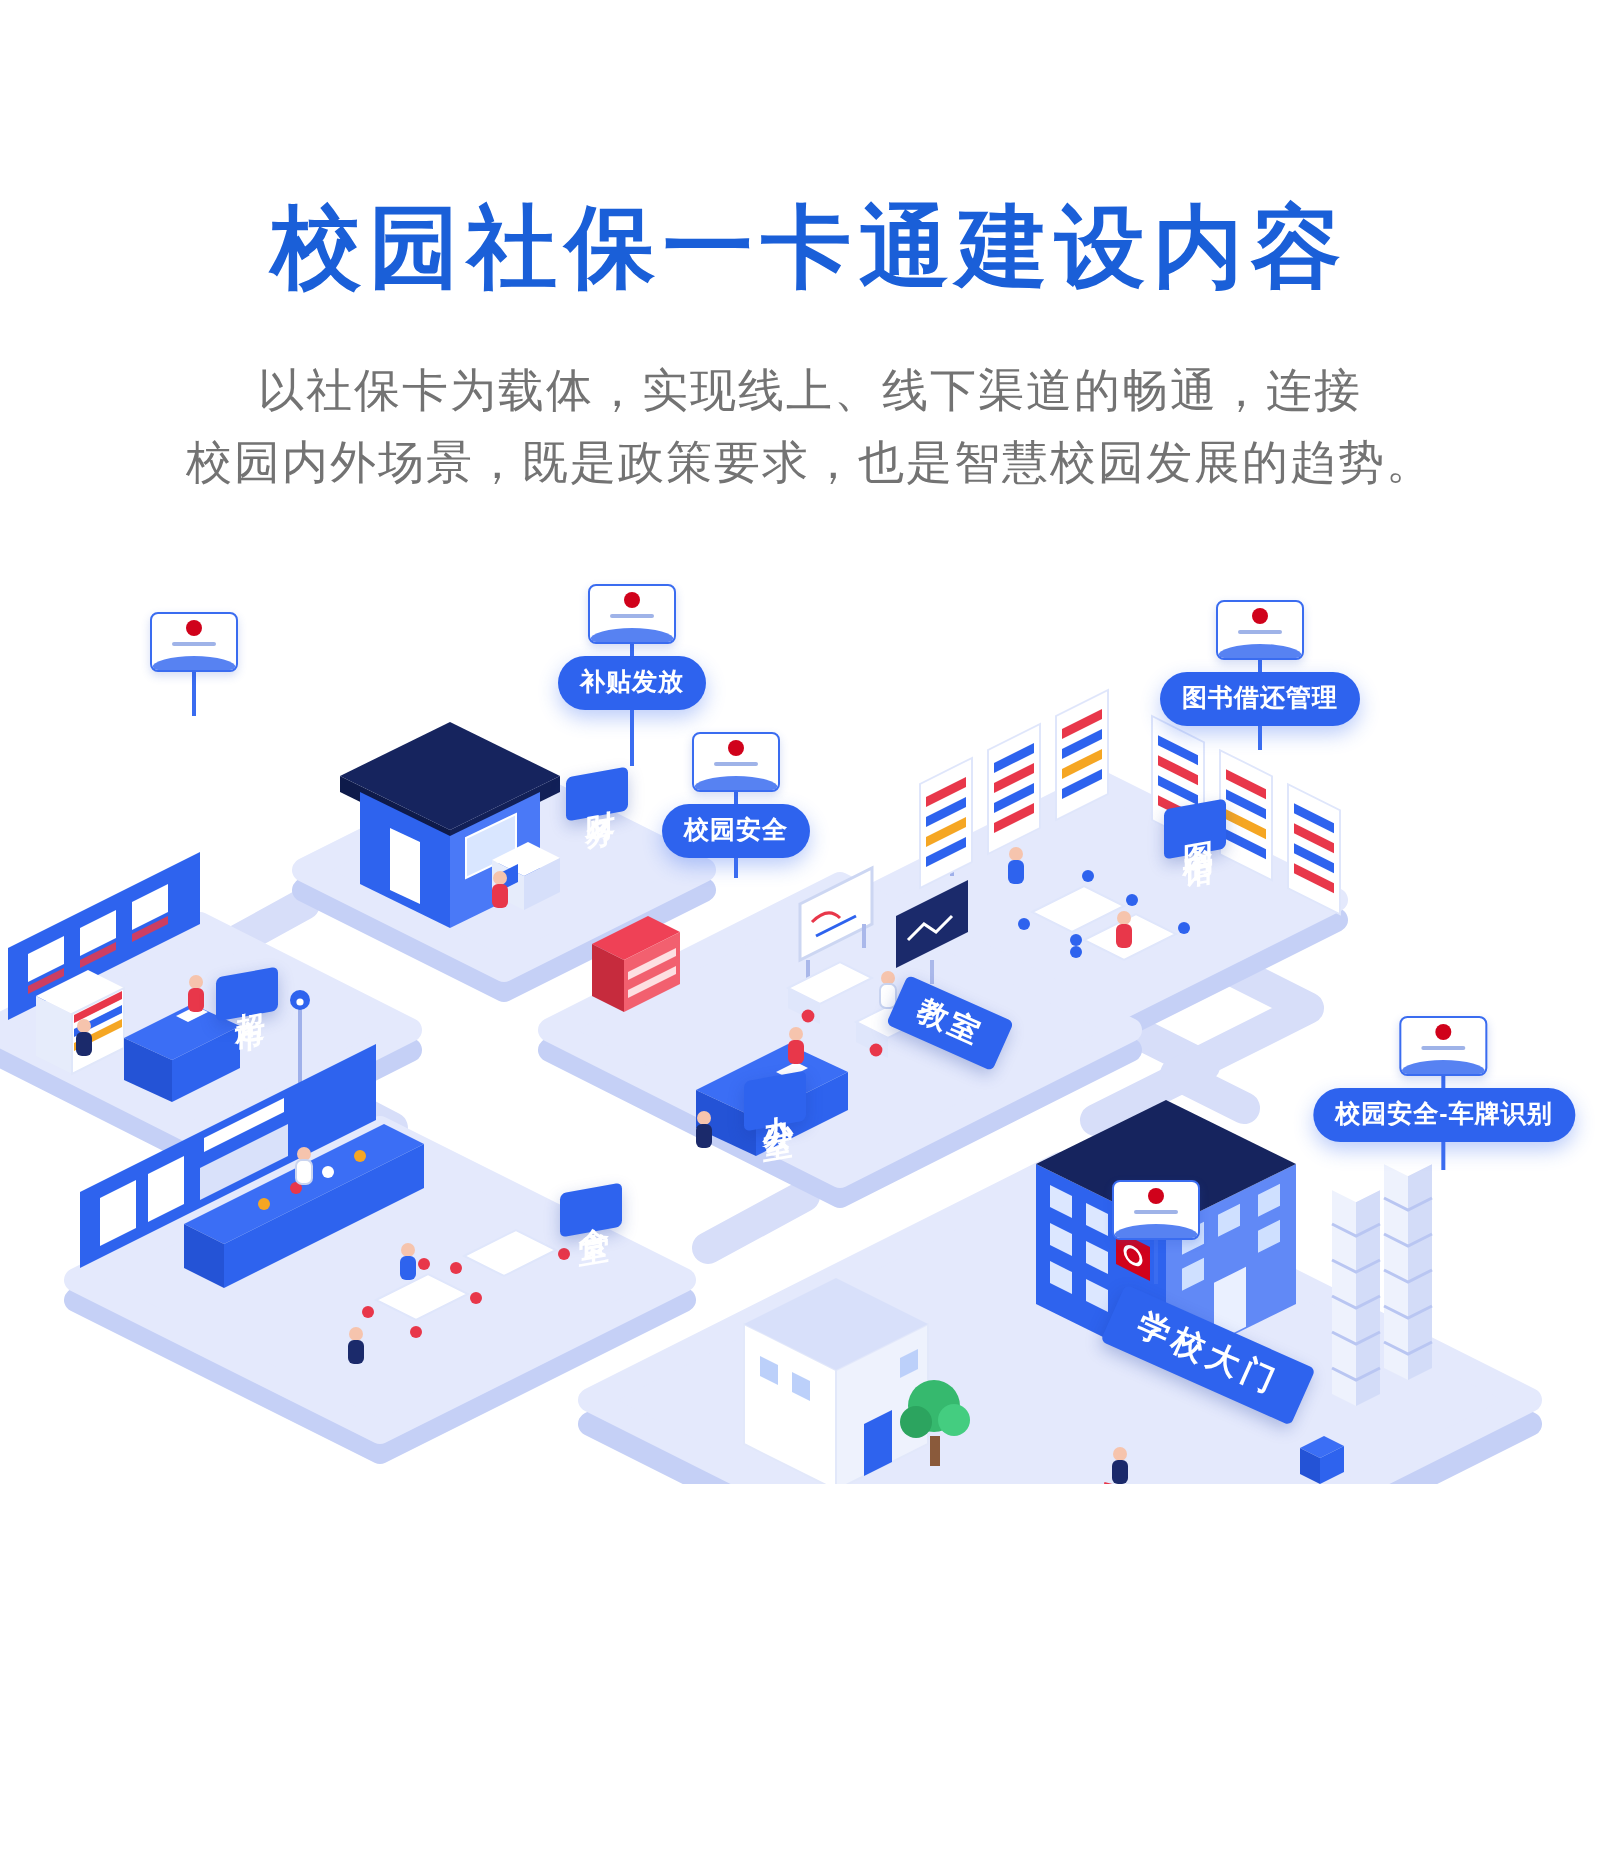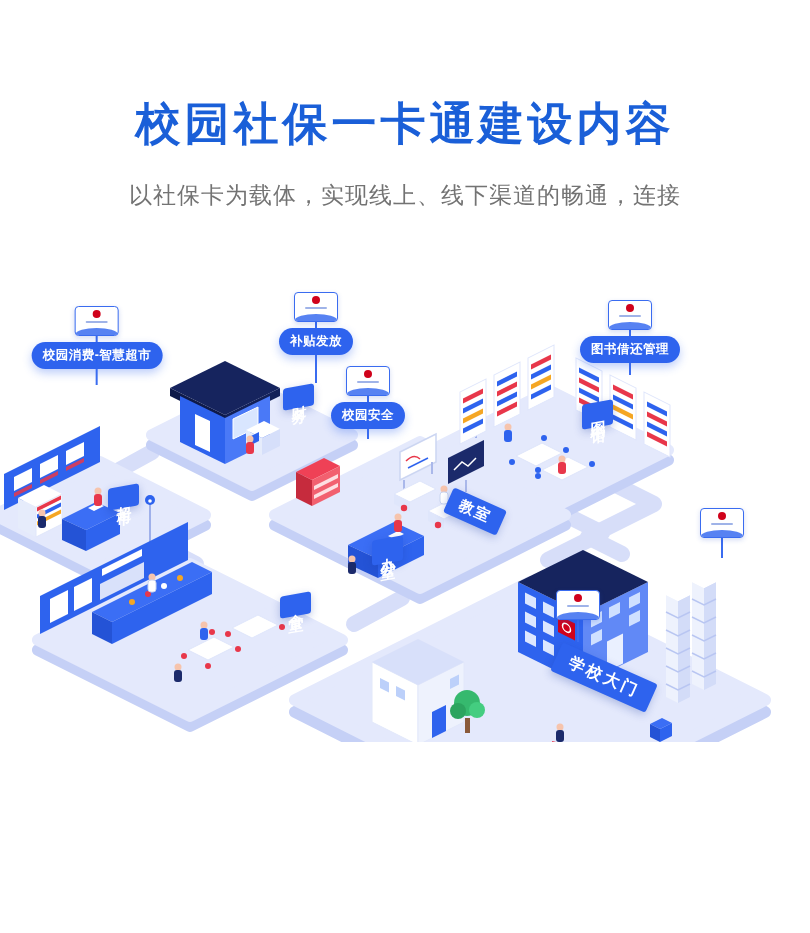--- a/index.html
+++ b/index.html
@@ -36,20 +36,21 @@
   .ribbon.diag{font-size:15px;letter-spacing:2px;padding:4px 12px;transform:rotate(24deg)}
   .ribbon.gate{font-size:16px;letter-spacing:3px;padding:5px 14px}
 </style>
 </head>
 <body>
 
 <div class="page">
 
   <h1 class="title">校园社保一卡通建设内容</h1>
   <p class="sub sub1">以社保卡为载体，实现线上、线下渠道的畅通，连接</p>
+  <p class="sub sub2">校园内外场景，既是政策要求，也是智慧校园发展的趋势。</p>
 
   <div class="stage">
 
     <svg class="scene" width="810" height="933" viewBox="0 0 810 933">
 
       <g fill="none" stroke="#d7def9" stroke-width="16" stroke-linecap="round" stroke-linejoin="round">
         <path d="M112 474 L152 452"></path>
         <path d="M150 540 L196 564"></path>
         <path d="M402 598 L354 624"></path>
         <path d="M560 512 L602 533 L548 560"></path>
@@ -371,21 +372,20 @@
       </g>
     </svg>
 
     <div class="callout" style="left:97px;top:306px">
       <div class="ss-card">
         <span class="emblem"></span>
         <span class="card-line"></span>
         <span class="card-wave"></span>
       </div>
       <div class="vlink"></div>
-      <div class="pill">校园消费-智慧超市</div>
       <div class="stub" style="height:16px"></div>
     </div>
 
 
     <div class="callout" style="left:316px;top:292px">
       <div class="ss-card">
         <span class="emblem"></span>
         <span class="card-line"></span>
         <span class="card-wave"></span>
       </div>
@@ -417,20 +417,21 @@
       <div class="stub" style="height:12px"></div>
     </div>
 
     <div class="callout" style="left:722px;top:508px">
       <div class="ss-card">
         <span class="emblem"></span>
         <span class="card-line"></span>
         <span class="card-wave"></span>
       </div>
       <div class="vlink"></div>
+      <div class="pill">校园安全-车牌识别</div>
       <div class="stub" style="height:14px"></div>
     </div>
 
     <div class="callout" style="left:578px;top:590px">
       <div class="ss-card">
         <span class="emblem"></span>
         <span class="card-line"></span>
         <span class="card-wave"></span>
       </div>
       <div class="vlink"></div>

